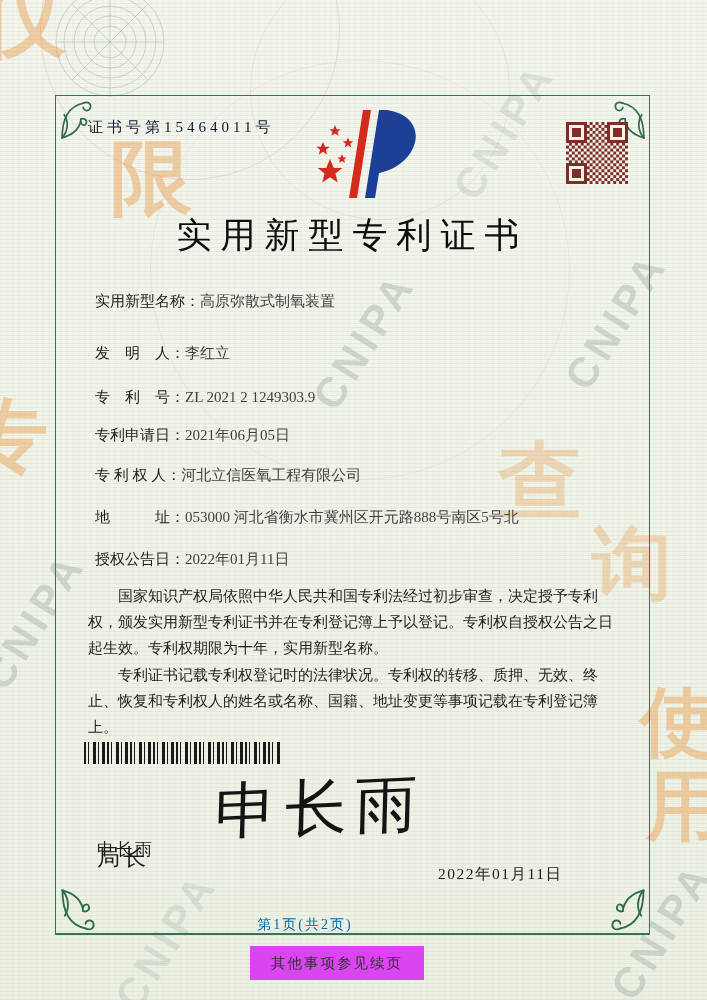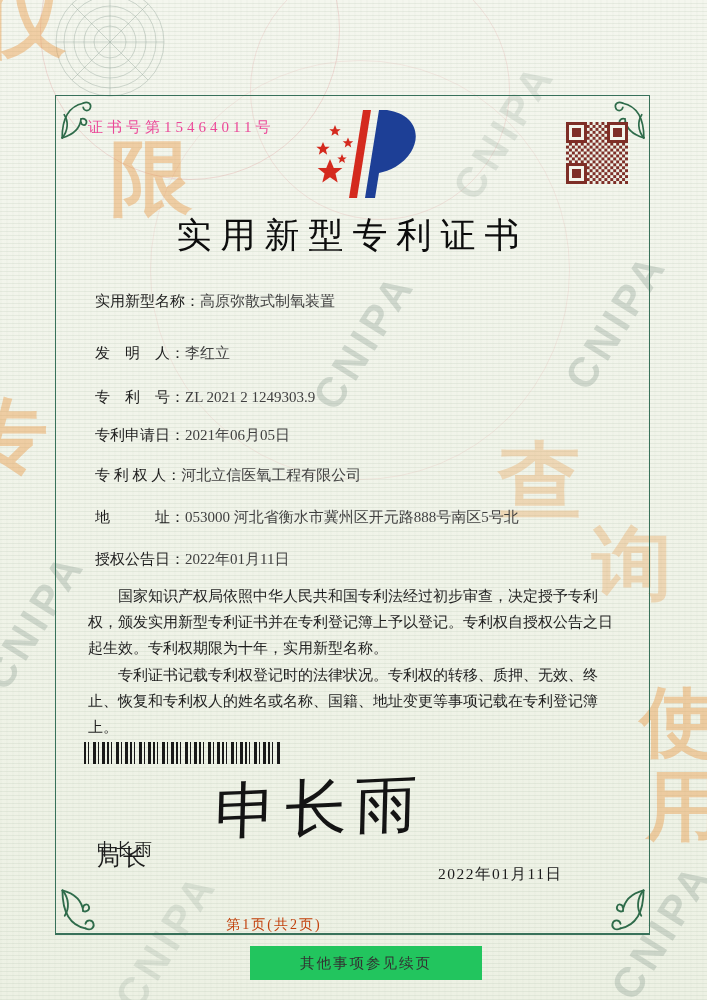--- a/index.html
+++ b/index.html
@@ -21,21 +21,21 @@
   .wm-g { position:absolute; font-family:"Liberation Sans",sans-serif; font-weight:bold;
           color:rgba(140,158,146,.34); letter-spacing:5px; font-size:42px; z-index:1;
           transform:rotate(-58deg); line-height:1; white-space:nowrap; }
 
   
   .frame { position:absolute; left:55px; top:95px; width:595px; height:840px;
            border:1px solid #38715a; border-bottom-width:2px; z-index:2; }
   .fl { position:absolute; z-index:3; }
 
   .cert-no { position:absolute; left:88px; top:118px; font-size:15px; letter-spacing:4px;
-             color:#ec4899; z-index:4; }
+             color:#0f172a; z-index:4; }
 
   .logo { position:absolute; left:286px; top:104px; width:134px; height:98px; z-index:4; }
   .qr { position:absolute; left:564px; top:122px; width:66px; height:62px; z-index:4; }
 
   .title { position:absolute; left:55px; top:212px; width:595px; text-align:center;
            font-size:35px; font-weight:normal; letter-spacing:9px; color:#0d0d0d; z-index:4; }
 
   .fields { position:absolute; left:95px; top:292px; width:527px; z-index:4;
             font-size:15px; }
   .row { position:absolute; left:0; width:527px; white-space:nowrap; }
@@ -56,24 +56,24 @@
       #191919 18px 21px, transparent 21px 23px); }
 
   .role  { position:absolute; left:97px;  top:842px; font-size:23px; letter-spacing:3px; z-index:4; }
   .dname { position:absolute; left:97px;  top:838px; font-size:17px; letter-spacing:2px; z-index:4; }
   .sig   { position:absolute; left:185px; top:766px; width:270px; text-align:center; z-index:4;
            font-size:62px; letter-spacing:8px; color:#141414;
            font-family:"DejaVu Serif","Liberation Serif",serif;
            transform:rotate(-2.5deg) skewX(-4deg); }
   .idate { position:absolute; left:438px; top:864px; font-size:15.5px; letter-spacing:1.5px; z-index:4; }
 
-  .pageinfo { position:absolute; left:37px; top:916px; width:474px; text-align:center;
-              font-size:14px; letter-spacing:2px; color:#c2410c; z-index:4; }
-  .note { position:absolute; left:250px; top:946px; width:232px; height:34px; z-index:4;
-          background:#22c55e; text-align:center; line-height:34px; font-size:14.5px;
+  .pageinfo { position:absolute; left:68px; top:916px; width:474px; text-align:center;
+              font-size:14px; letter-spacing:2px; color:#0369a1; z-index:4; }
+  .note { position:absolute; left:250px; top:946px; width:174px; height:34px; z-index:4;
+          background:#d946ef; text-align:center; line-height:34px; font-size:14.5px;
           letter-spacing:2px; color:#323232; }
 
   .deco { position:absolute; z-index:0; border-radius:50%; }
   .pink1 { left:40px; top:-120px; width:300px; height:300px; border:1px solid rgba(222,150,150,.30); }
   .pink2 { left:250px; top:-40px; width:260px; height:260px; border:1px solid rgba(222,150,150,.22); }
   .pink3 { left:150px; top:60px; width:420px; height:420px; border:1px solid rgba(222,150,150,.16); }
 </style>
 </head>
 <body>
 

